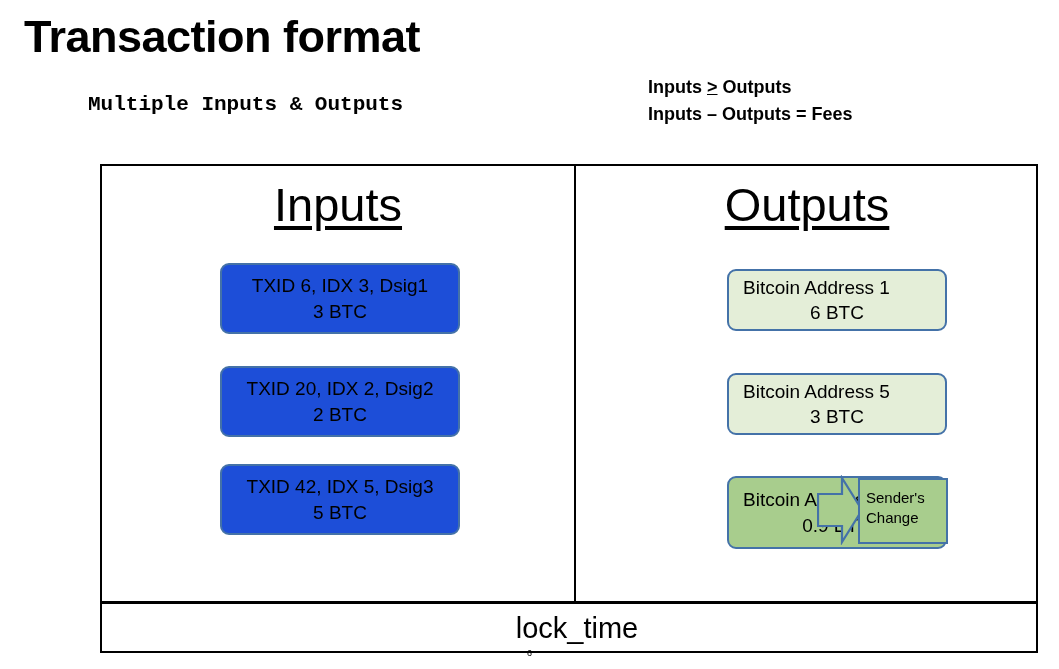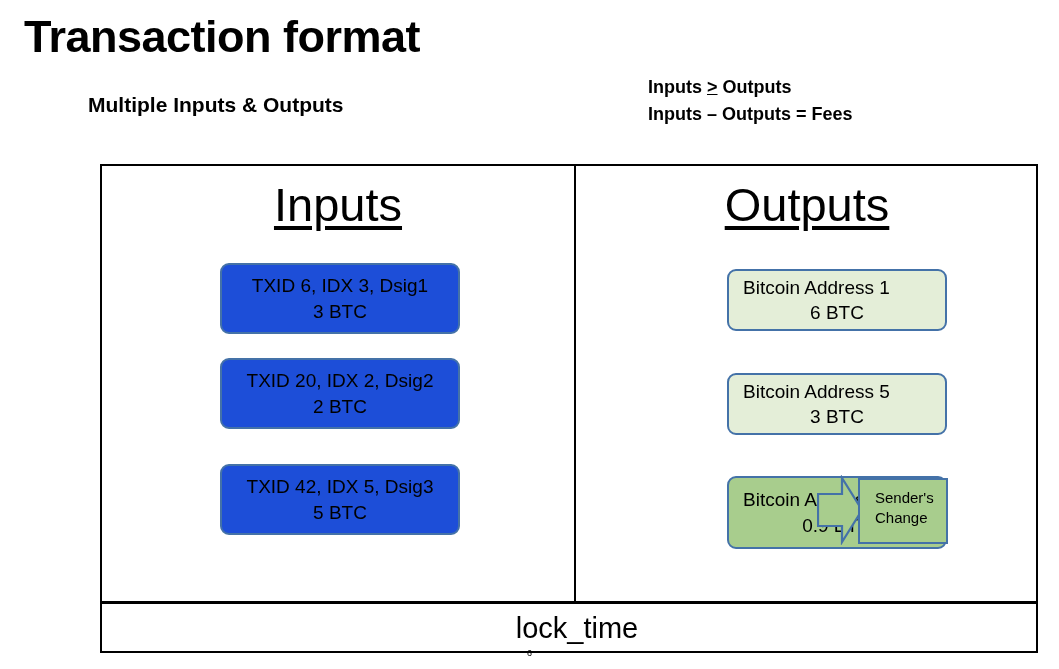--- a/index.html
+++ b/index.html
@@ -30,20 +30,21 @@
     line-height: 1.05;
     white-space: nowrap;
   }
   .subtitle-left {
     position: absolute;
     left: 88px;
     top: 93px;
     font-size: 21px;
     font-weight: bold;
     white-space: nowrap;
+    font-family: Liberation Mono, monospace;
   }
   .note-right {
     position: absolute;
     left: 648px;
     top: 74px;
     font-size: 18px;
     font-weight: bold;
     line-height: 1.48;
     white-space: nowrap;
   }
@@ -142,21 +143,21 @@
     position: absolute;
     left: 858px;
     top: 478px;
     width: 90px;
     height: 66px;
     box-sizing: border-box;
     background: #a8cd8d;
     border: 2px solid #4472a8;
     font-size: 15px;
     line-height: 1.35;
-    padding: 8px 0 0 15px;
+    padding: 8px 0 0 6px;
     z-index: 5;
   }
 
   
   .lock-time {
     position: absolute;
     left: 8px;
     top: 438px;
     width: 100%;
     height: 48px;
@@ -195,21 +196,21 @@
     <div class="frame-divider-v"></div>
     <div class="frame-divider-h"></div>
 
     <div class="col-header inputs">Inputs</div>
     <div class="col-header outputs">Outputs</div>
 
     <div class="node input-node" style="top:97px;">
       <div class="line1">TXID 6, IDX 3, Dsig1</div>
       <div class="line2">3 BTC</div>
     </div>
-    <div class="node input-node" style="top:192px;">
+    <div class="node input-node" style="top:200px;">
       <div class="line1">TXID 20, IDX 2, Dsig2</div>
       <div class="line2">2 BTC</div>
     </div>
     <div class="node input-node" style="top:298px;">
       <div class="line1">TXID 42, IDX 5, Dsig3</div>
       <div class="line2">5 BTC</div>
     </div>
 
     <div class="node output-node" style="top:103px;">
       <div class="line1">Bitcoin Address 1</div>

